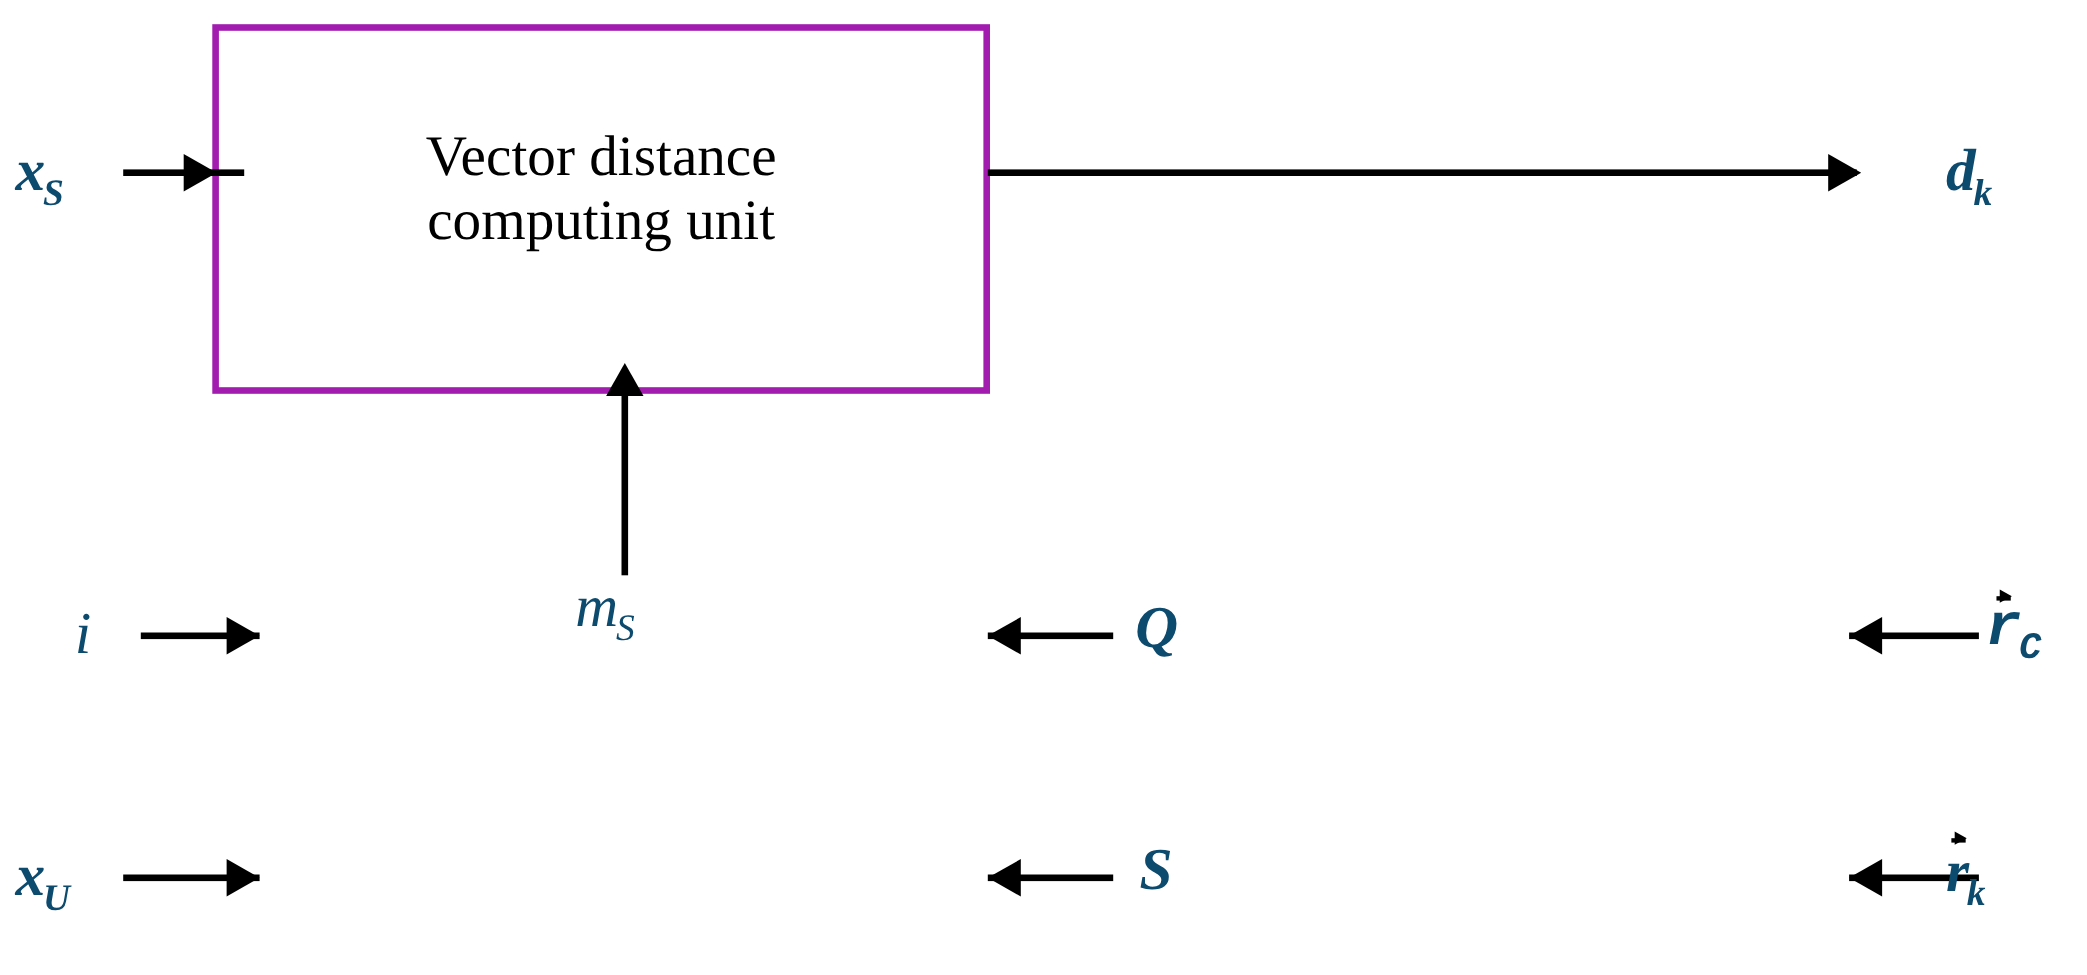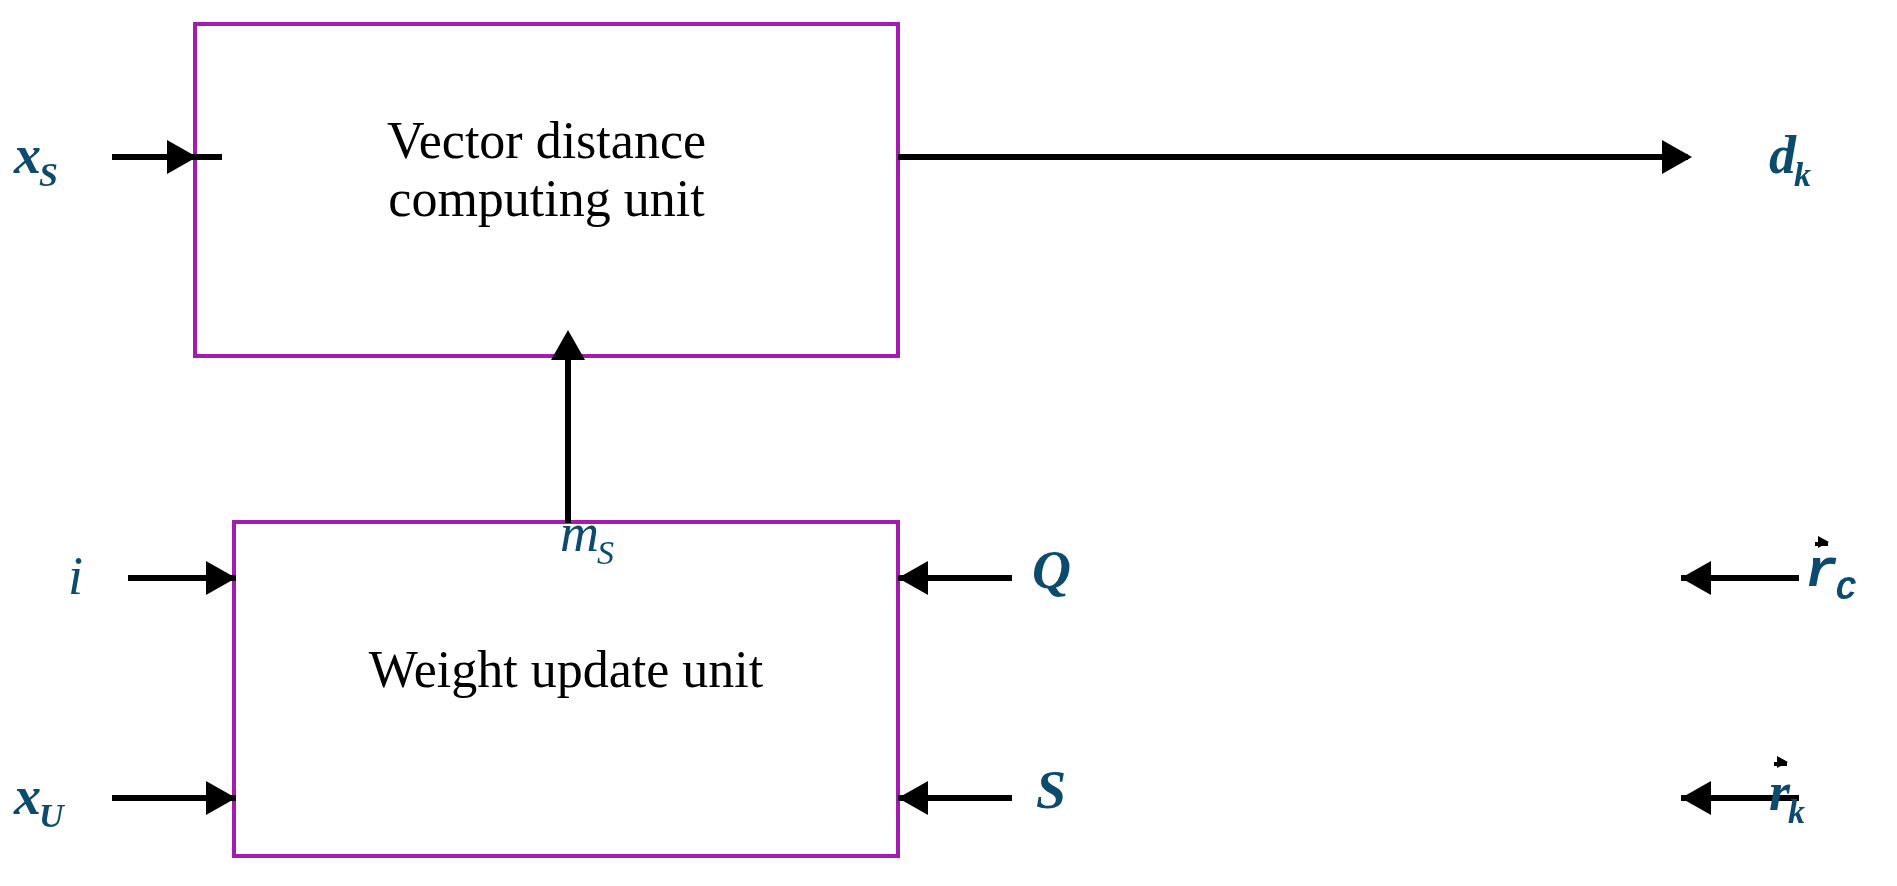--- a/index.html
+++ b/index.html
@@ -14,21 +14,21 @@
     height: 886px;
     background: #ffffff;
     overflow: hidden;
     font-family: "Liberation Serif", "DejaVu Serif", serif;
   }
 
   
   .box {
     position: absolute;
     box-sizing: border-box;
-    border: 4px solid #a21caf;
+    border: 6px solid #a21caf;
     background: #ffffff;
   }
   .box-label {
     position: absolute;
     left: 0;
     right: 0;
     text-align: center;
     font-family: "Liberation Serif", "DejaVu Serif", serif;
     font-size: 52px;
     line-height: 1.12;
@@ -123,40 +123,37 @@
 </head>
 <body>
 
 <div id="canvas">
 
   <div class="box" style="left:193px; top:22px; width:707px; height:336px;">
     <div class="box-label" style="top:86px;">Vector distance
 computing unit</div>
   </div>
 
-  <div class="box" style="left:232px; top:520px; width:668px; height:338px;">
-    <div class="box-label" style="top:117px;">Weight update unit</div>
-  </div>
 
 
   <div class="hline" style="left:112px; top:154px; width:110px;"></div>
   <div class="arrow-right" style="left:167px; top:140px;"></div>
   <div class="math" style="left:14px; top:128px;">
     <span class="base">x</span><span class="sub">S</span>
   </div>
 
   <div class="hline" style="left:898px; top:154px; width:790px;"></div>
   <div class="arrow-right" style="left:1662px; top:140px;"></div>
   <div class="math" style="left:1769px; top:128px;">
     <span class="base">d</span><span class="sub">k</span>
   </div>
 
   <div class="vline" style="left:565px; top:358px; width:6px; height:165px;"></div>
   <div class="arrow-up" style="left:551px; top:330px;"></div>
-  <div class="math light" style="left:523px; top:506px;margin-left:37px;">
+  <div class="math light" style="left:523px; top:524px;">
     <span class="base">m</span><span class="sub">S</span>
   </div>
 
   <div class="hline" style="left:128px; top:575px; width:108px;"></div>
   <div class="arrow-right" style="left:206px; top:561px;"></div>
   <div class="math light" style="left:68px; top:549px;">
     <span class="base">i</span><span class="sub"></span>
   </div>
 
   <div class="hline" style="left:112px; top:795px; width:124px;"></div>

